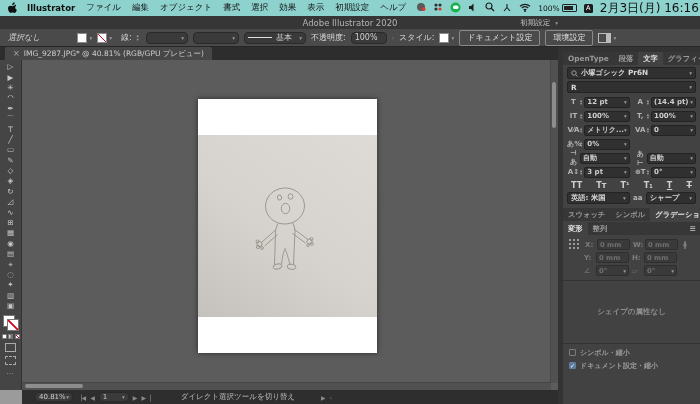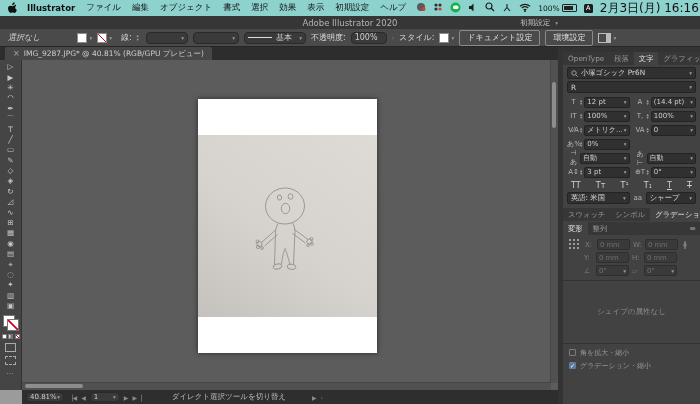--- a/index.html
+++ b/index.html
@@ -65,26 +65,26 @@
             box-shadow:0 0 5px rgba(0,0,0,.55);}
   #photo{position:absolute;left:0;top:36px;width:179px;height:182px;
          background:linear-gradient(215deg,#dedbd6 0%,#d6d3ce 55%,#c5c2bd 100%);}
   #photo svg{position:absolute;left:0;top:0;}
   .vsb{position:absolute;right:0;top:0;bottom:7px;width:7px;background:#515151;border-left:1px solid #464646;}
   .vsb .thumb{position:absolute;left:1px;width:4px;top:22px;height:46px;background:#8d8d8d;border-radius:2px;}
   .hsb{position:absolute;left:0;right:7px;bottom:0;height:7px;background:#515151;border-top:1px solid #464646;}
   .hsb .thumb{position:absolute;top:1px;height:4px;left:3px;width:58px;background:#8d8d8d;border-radius:2px;}
   
   #statusbar{left:22px;top:390px;width:536px;height:14px;background:#2e2e2e;display:flex;align-items:center;
-             gap:4px;padding-left:4px;box-sizing:border-box;font-size:7.5px;color:#bdbdbd;}
+             gap:4px;padding-left:13px;box-sizing:border-box;font-size:7.5px;color:#bdbdbd;}
   #corner{left:0;top:390px;width:22px;height:14px;background:#9b9b9b;}
   .navg{color:#8a8a8a;font-size:6px;}
   
   #dockbg{left:558px;top:47px;width:142px;height:357px;background:#333333;}
-  #rightpanel{left:563px;top:52px;width:137px;height:352px;background:#424242;}
+  #rightpanel{left:563px;top:52px;width:137px;height:352px;background:#424242;font-weight:bold;}
   .ptabs{height:13px;background:#373737;display:flex;align-items:stretch;font-size:7.3px;color:#9a9a9a;overflow:hidden;white-space:nowrap;}
   .ptab{display:flex;align-items:center;padding:0 5px;}
   .ptab.active{background:#424242;color:#e2e2e2;}
   .pmenu{margin-left:auto;display:flex;align-items:center;padding:0 4px;color:#aaa;font-size:8px;}
   .prow{display:flex;align-items:center;gap:3px;padding:2px 4px;}
   .bigfld{flex:1;height:12px;background:#303030;border:1px solid #232323;border-radius:2px;
           display:flex;align-items:center;gap:3px;padding:0 3px;color:#d8d8d8;font-size:7.3px;box-sizing:border-box;}
   .grid2{display:grid;grid-template-columns:1fr 1fr;gap:2px 4px;padding:1px 4px;}
   .ctl{display:flex;align-items:center;height:12px;}
   .cico{width:13px;color:#b5b5b5;font-size:7px;text-align:center;flex:none;}
@@ -558,22 +558,22 @@
           <span class="chev" style="margin-left:auto;">▾</span>
         </span>
     </div>
 
     <div class="divider"></div>
     <div id="shapeempty">シェイプの属性なし</div>
     <div class="divider"></div>
     <div id="cbrows">
         <div class="cbrow">
           <span class="cb"></span>
-          <span>角を拡大・縮小</span>
+          <span>シンボル・縮小</span>
         </div>
         <div class="cbrow">
           <span class="cb on">✓</span>
-          <span>グラデーション・縮小</span>
+          <span>ドキュメント設定・縮小</span>
         </div>
       </div>
 
   </div>
 </div>
 
 </body></html>

